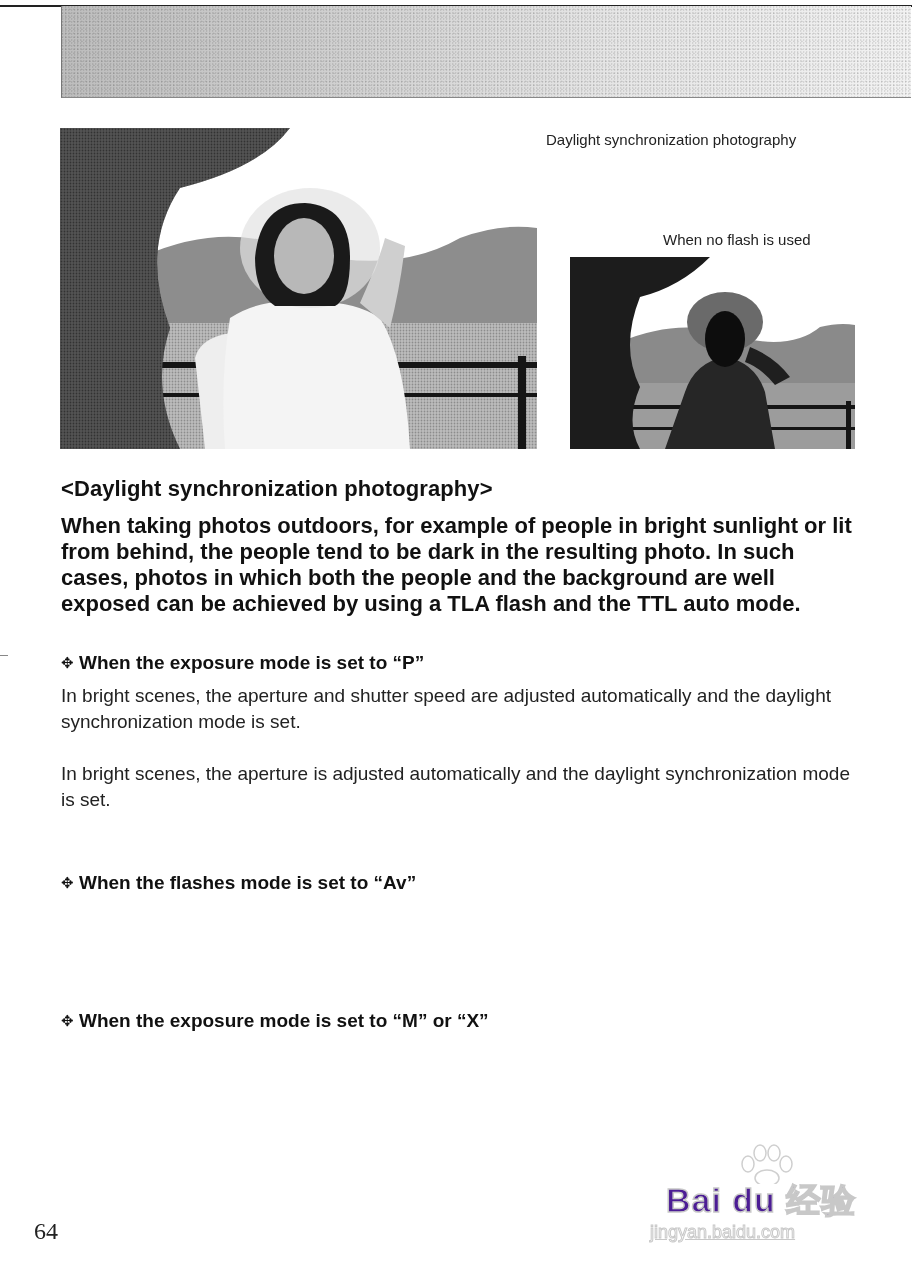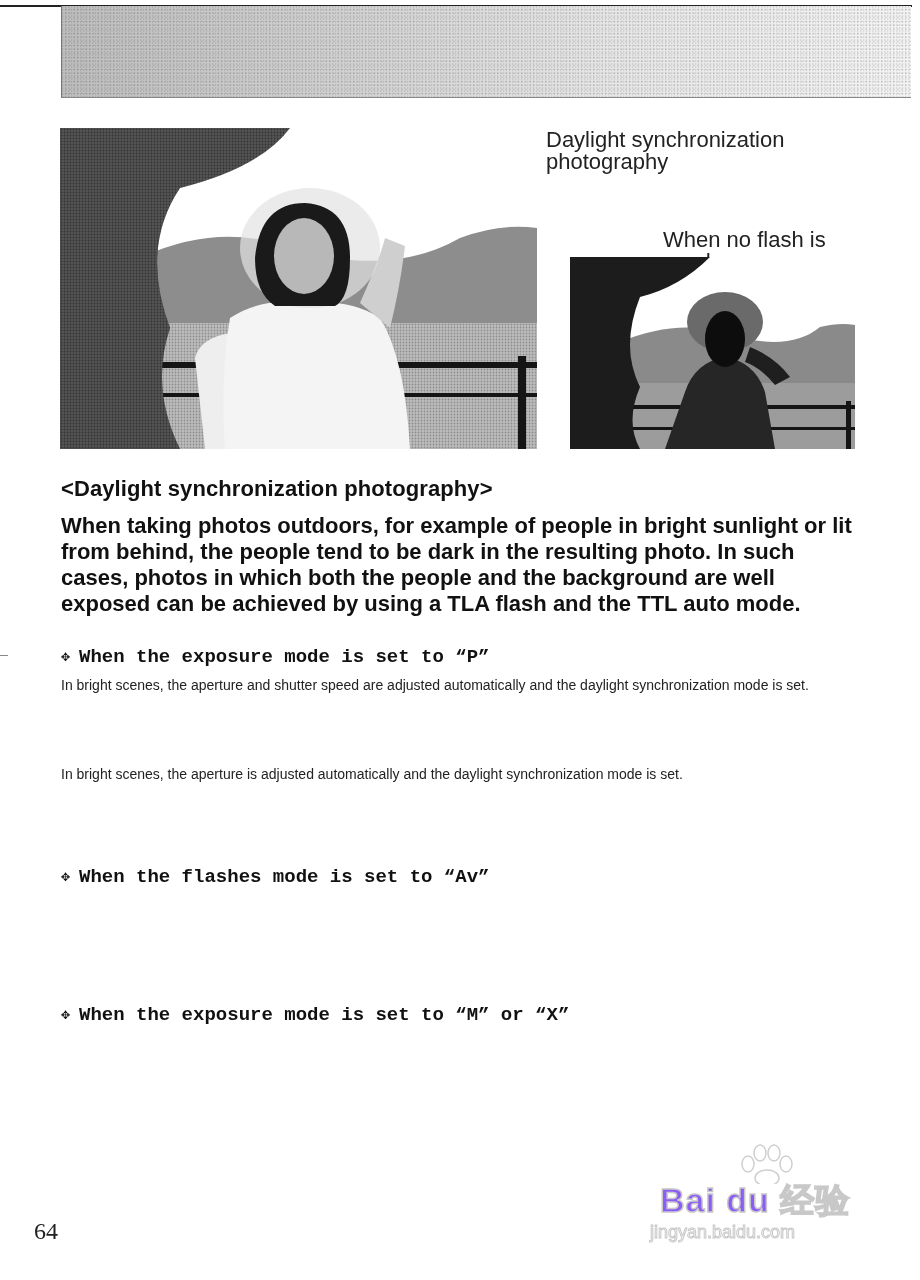--- a/index.html
+++ b/index.html
@@ -12,46 +12,46 @@
       radial-gradient(circle at 20% 30%, rgba(0,0,0,0.10) 0.6px, transparent 1.2px) 0 0/3px 3px,
       radial-gradient(circle at 70% 60%, rgba(0,0,0,0.12) 0.6px, transparent 1.2px) 1px 1px/4px 4px,
       linear-gradient(90deg, #bdbdbd 0%, #d2d2d2 35%, #e6e6e6 65%, #f2f2f2 100%);
     border-bottom: 1px solid #888; border-left: 1px solid #777; }
 
   .photo { position: absolute; overflow: hidden; background: #6f6f6f; }
   .photo-main { left: 60px; top: 128px; width: 477px; height: 321px; }
   .photo-small { left: 570px; top: 257px; width: 285px; height: 192px; }
   .photo svg { width: 100%; height: 100%; display: block; }
 
-  .caption { position: absolute; font-size: 22px; line-height: 22px; color: #222; }
+  .caption { position: absolute; font-size: 15px; line-height: 22px; color: #222; }
   .caption-main { left: 546px; top: 129px; width: 260px; }
   .caption-small { left: 663px; top: 229px; width: 200px; }
 
   .section-title { position: absolute; left: 61px; top: 476px; font-size: 22px; font-weight: bold;
     letter-spacing: 0.1px; color: #111; }
   .intro { position: absolute; left: 61px; top: 513px; width: 800px; font-size: 22px; line-height: 26px;
     font-weight: bold; color: #111; }
 
   .mode { position: absolute; left: 61px; width: 800px; }
-  .mode-head { font-size: 19px; font-weight: bold; line-height: 20px; color: #111; font-family: Liberation Mono, monospace; }
+  .mode-head { font-size: 19px; font-weight: bold; line-height: 32px; color: #111; }
   .mode-head .diamond { display: inline-block; width: 18px; font-size: 15px; vertical-align: 1px; }
-  .mode-body { font-size: 14px; line-height: 26px; color: #222; margin-top: 4px; }
+  .mode-body { font-size: 19px; line-height: 26px; color: #222; margin-top: 4px; }
   .mode-p  { top: 647px; }
   .mode-tv { top: 757px; }
   .mode-av { top: 867px; }
   .mode-mx { top: 1005px; }
 
   .page-number { position: absolute; left: 34px; top: 1218px; font-family: "Liberation Serif", "DejaVu Serif", serif;
     font-size: 24px; color: #222; }
 
   .watermark { position: absolute; left: 648px; top: 1144px; width: 220px; height: 100px; color: #d9d9d9; }
   .wm-paw { position: absolute; left: 86px; top: 0; width: 60px; height: 40px; }
-  .wm-brand { position: absolute; left: 12px; top: 34px; font-size: 34px; font-weight: bold; letter-spacing: 1px;
-    color: #8b5cf6; -webkit-text-stroke: 1.5px #c8c8c8; }
-  .wm-url { position: absolute; left: 2px; top: 78px; font-size: 18px; color: #fff; -webkit-text-stroke: 1px #c8c8c8; }
+  .wm-brand { position: absolute; left: 18px; top: 34px; font-size: 34px; font-weight: bold; letter-spacing: 1px;
+    color: #4c1d95; -webkit-text-stroke: 1.5px #c8c8c8; }
+  .wm-url { position: absolute; left: 2px; top: 78px; font-size: 18px; color: #fff; text-decoration: underline; -webkit-text-stroke: 1px #c8c8c8; }
   .side-tick { position: absolute; left: 0; top: 655px; width: 8px; height: 1px; background: #888; }
 </style>
 </head>
 <body>
 
 <div class="top-rule"></div>
 <div class="header-band"></div>
 
 <div class="photo photo-main">
   <svg viewBox="0 0 477 321" preserveAspectRatio="none">

